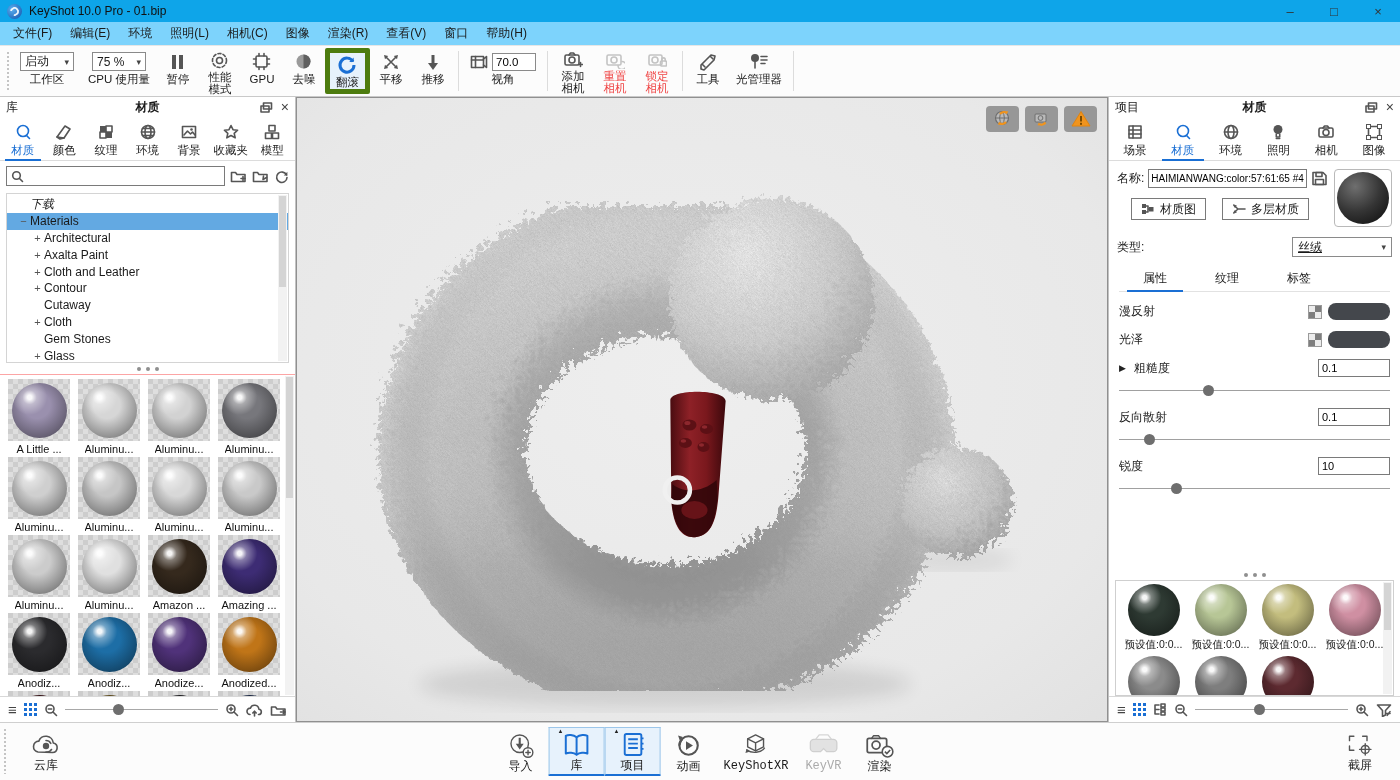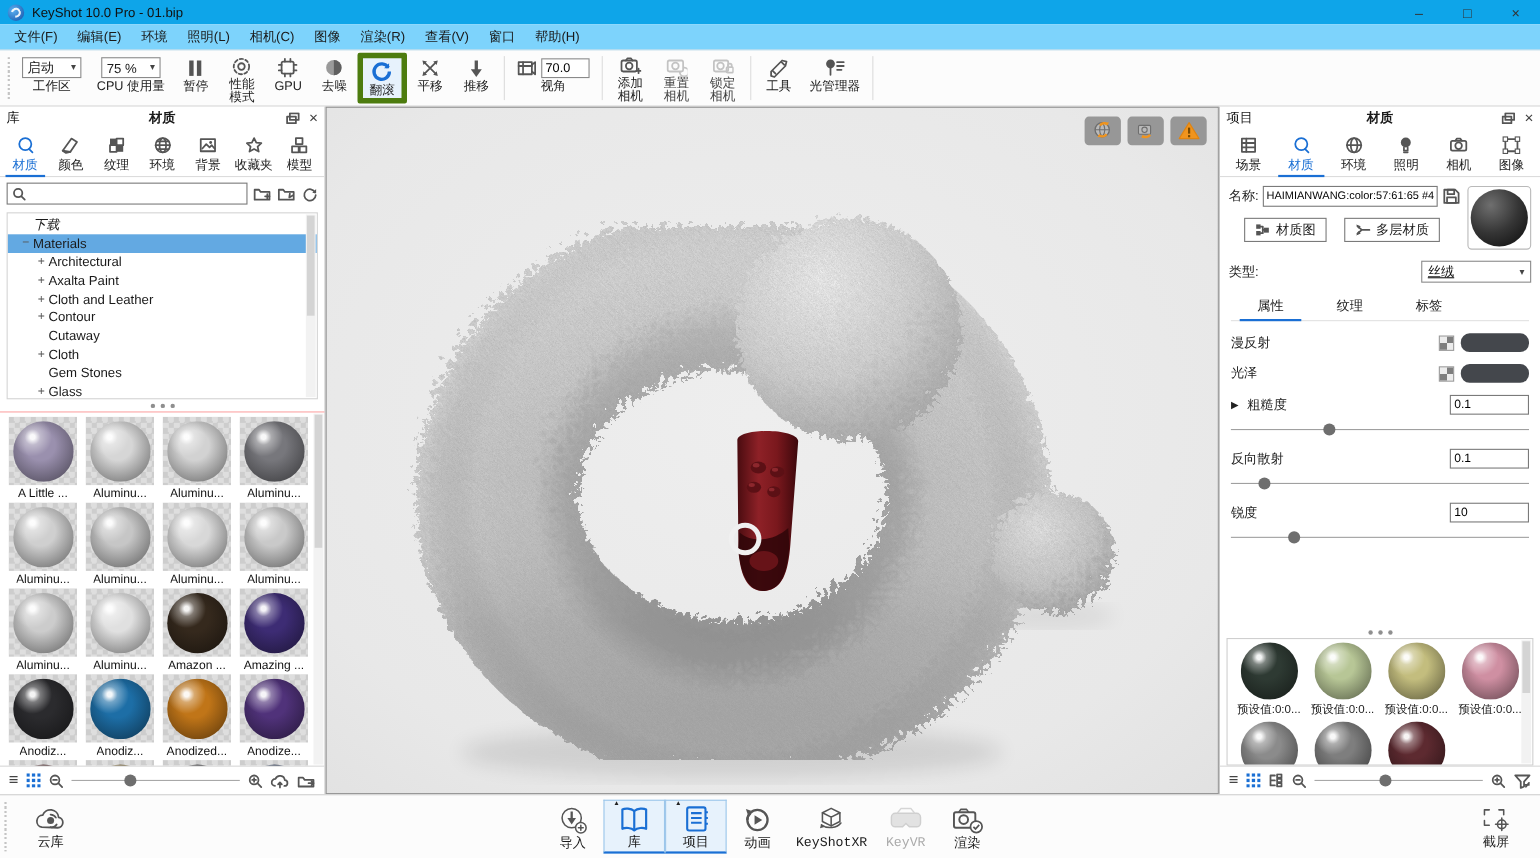--- a/index.html
+++ b/index.html
@@ -19,21 +19,21 @@
 .menubar{height:24px;display:flex;align-items:center;background:#7dd3fc;border-bottom:1px solid #e6e6e6;padding-left:4px}
 .menu-item{padding:3px 9px;cursor:default}
 
 .toolbar{height:51px;background:#fcfcfc;border-bottom:1px solid #c9c9c9;display:flex;align-items:stretch;padding:2px 2px}
 .tb-handle{width:5px;margin:4px 3px;background-image:repeating-linear-gradient(to bottom,#c4c4c4 0 2px,transparent 2px 4px);background-size:2px 100%;background-repeat:no-repeat;background-position:center}
 .tb-sep{width:1px;background:#dcdcdc;margin:3px 4px}
 .tb-item{display:flex;flex-direction:column;align-items:center;justify-content:flex-start;padding:2px 6px 1px;gap:1px;min-width:42px;border:1px solid transparent}
 .tb-item .ico{height:21px;display:flex;align-items:center;justify-content:center;gap:4px}
 .tb-item .lbl{font-size:11.5px;line-height:12px;text-align:center;white-space:pre-line}
 .tb-item.active{background:#e7f2fc;border:5px solid #4d7c0f;border-radius:2px}
-.tb-item.disabled{color:#404040}
+.tb-item.disabled{color:#ef4444}
 .tb-item.disabled .ico-stroke{stroke:#c3c3c3}
 .tb-select{border:1px solid #8a8a8a;background:#fff;height:19px;min-width:54px;display:flex;align-items:center;padding:0 4px;gap:8px;font-size:12px}
 .tb-select .caret{margin-left:auto;font-size:9px;color:#444}
 .tb-input{border:1px solid #8a8a8a;background:#fff;height:18px;width:44px;font-size:11.5px;padding:0 3px;font-family:inherit}
 .pause-bars{display:flex;gap:3px}.pause-bars i{width:4px;height:14px;background:#555}
 
 .main{display:flex;height:625px;background:#f0f0f0}
 .panel{background:#fff;display:flex;flex-direction:column;flex:none}
 .panel.left{width:296px;border-right:1px solid #c2c2c2}
 .panel.right{width:292px;border-left:1px solid #c2c2c2}
@@ -544,29 +544,29 @@
             <div class="mat-label">Anodiz...</div>
           </div>
           <div class="mat-cell">
             <div class="mat-img">
               <div class="mat-sphere" style="background: radial-gradient(circle at 32% 26%, rgba(255, 255, 255, 0.95) 0px, rgba(255, 255, 255, 0.95) 4%, rgba(255, 255, 255, 0.38) 13%, rgba(255, 255, 255, 0) 32%), radial-gradient(circle at 45% 40%, rgb(29, 110, 166) 30%, rgba(0, 0, 0, 0.55) 100%), rgb(29, 110, 166);"></div>
             </div>
             <div class="mat-label">Anodiz...</div>
           </div>
           <div class="mat-cell">
             <div class="mat-img">
+              <div class="mat-sphere" style="background: radial-gradient(circle at 32% 26%, rgba(255, 255, 255, 0.95) 0px, rgba(255, 255, 255, 0.95) 4%, rgba(255, 255, 255, 0.38) 13%, rgba(255, 255, 255, 0) 32%), radial-gradient(circle at 45% 40%, rgb(80, 50, 122) 30%, rgba(0, 0, 0, 0.55) 100%), rgb(80, 50, 122);"></div>
+            </div>
+            <div class="mat-label">Anodize...</div>
+          </div>
+          <div class="mat-cell">
+            <div class="mat-img">
               <div class="mat-sphere" style="background: radial-gradient(circle at 32% 26%, rgba(255, 255, 255, 0.95) 0px, rgba(255, 255, 255, 0.95) 4%, rgba(255, 255, 255, 0.38) 13%, rgba(255, 255, 255, 0) 32%), radial-gradient(circle at 45% 40%, rgb(192, 117, 24) 30%, rgba(0, 0, 0, 0.55) 100%), rgb(192, 117, 24);"></div>
             </div>
             <div class="mat-label">Anodized...</div>
-          </div>
-          <div class="mat-cell">
-            <div class="mat-img">
-              <div class="mat-sphere" style="background: radial-gradient(circle at 32% 26%, rgba(255, 255, 255, 0.95) 0px, rgba(255, 255, 255, 0.95) 4%, rgba(255, 255, 255, 0.38) 13%, rgba(255, 255, 255, 0) 32%), radial-gradient(circle at 45% 40%, rgb(80, 50, 122) 30%, rgba(0, 0, 0, 0.55) 100%), rgb(80, 50, 122);"></div>
-            </div>
-            <div class="mat-label">Anodize...</div>
           </div>
           <div class="mat-cell">
             <div class="mat-img">
               <div class="mat-sphere" style="background: radial-gradient(circle at 32% 26%, rgba(255, 255, 255, 0.95) 0px, rgba(255, 255, 255, 0.95) 4%, rgba(255, 255, 255, 0.38) 13%, rgba(255, 255, 255, 0) 32%), radial-gradient(circle at 45% 40%, rgb(58, 18, 22) 30%, rgba(0, 0, 0, 0.55) 100%), rgb(58, 18, 22);"></div>
             </div>
           </div>
           <div class="mat-cell">
             <div class="mat-img">
               <div class="mat-sphere" style="background: radial-gradient(circle at 32% 26%, rgba(255, 255, 255, 0.95) 0px, rgba(255, 255, 255, 0.95) 4%, rgba(255, 255, 255, 0.38) 13%, rgba(255, 255, 255, 0) 32%), radial-gradient(circle at 45% 40%, rgb(106, 85, 32) 30%, rgba(0, 0, 0, 0.55) 100%), rgb(106, 85, 32);"></div>
             </div>

